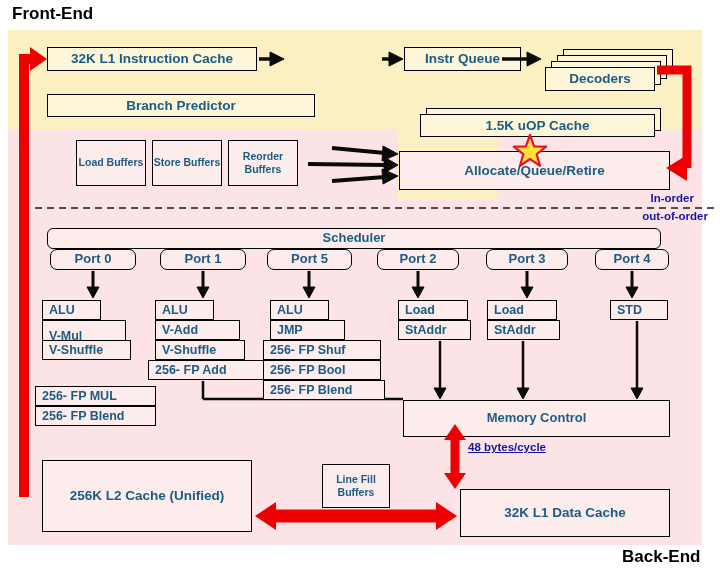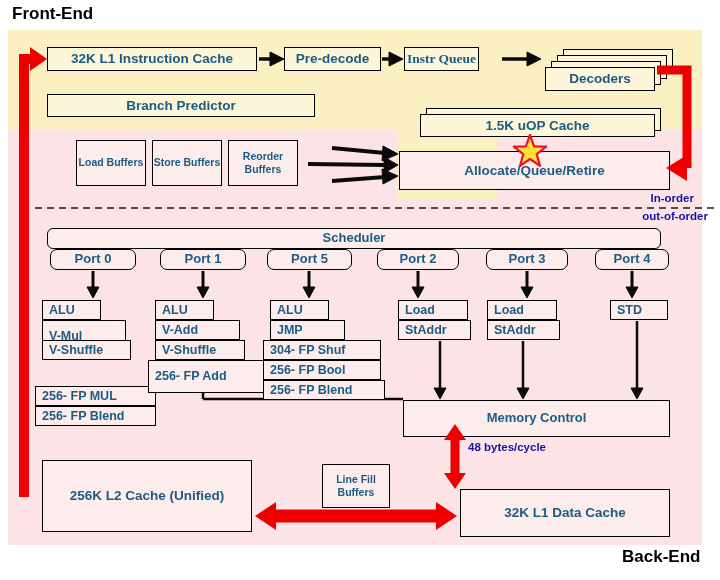--- a/index.html
+++ b/index.html
@@ -37,24 +37,21 @@
     <g stroke="#0a0a0a" stroke-width="2.5">
       <line x1="203" y1="399" x2="403" y2="399"></line>
       <line x1="203" y1="381" x2="203" y2="399"></line>
       <line x1="309" y1="381" x2="309" y2="399"></line>
     </g>
   </svg>
 
   <div class="box ybox" style="left:47px;top:47px;width:210px;height:24px;">
       <span>32K L1 Instruction Cache</span>
     </div>
-  <div class="box ybox" style="left:284px;top:47px;width:97px;height:24px;">
-      <span>Pre-decode</span>
-    </div>
-  <div class="box ybox" style="left:404px;top:47px;width:75px;height:24px;font-family:Liberation Serif, serif;">
+  <div class="box ybox" style="left:404px;top:47px;width:117px;height:24px;">
       <span>Instr Queue</span>
     </div>
 
   <div class="box ybox" style="left:563px;top:49px;width:110px;height:24px;"></div>
   <div class="box ybox" style="left:557px;top:55px;width:110px;height:24px;"></div>
   <div class="box ybox" style="left:551px;top:61px;width:110px;height:24px;"></div>
   <div class="box ybox" style="left:545px;top:67px;width:110px;height:24px;">
       <span>Decoders</span>
     </div>
 
@@ -122,32 +119,32 @@
 
   <div class="box pbox eu" style="left:155px;top:300px;width:59px;height:20px;">
       <span>ALU</span>
     </div>
   <div class="box pbox eu" style="left:155px;top:320px;width:85px;height:20px;">
       <span>V-Add</span>
     </div>
   <div class="box pbox eu" style="left:155px;top:340px;width:90px;height:20px;">
       <span>V-Shuffle</span>
     </div>
-  <div class="box pbox eu" style="left:148px;top:360px;width:121px;height:33px;">
+  <div class="box pbox eu" style="left:148px;top:360px;width:121px;height:20px;">
       <span>256- FP Add</span>
     </div>
 
   <div class="box pbox eu" style="left:270px;top:300px;width:59px;height:20px;">
       <span>ALU</span>
     </div>
   <div class="box pbox eu" style="left:270px;top:320px;width:75px;height:20px;">
       <span>JMP</span>
     </div>
   <div class="box pbox eu" style="left:263px;top:340px;width:118px;height:20px;">
-      <span>304- FP Shuf</span>
+      <span>256- FP Shuf</span>
     </div>
   <div class="box pbox eu" style="left:263px;top:360px;width:118px;height:20px;">
       <span>256- FP Bool</span>
     </div>
   <div class="box pbox eu" style="left:263px;top:380px;width:122px;height:20px;">
       <span>256- FP Blend</span>
     </div>
 
   <div class="box pbox eu" style="left:398px;top:300px;width:70px;height:20px;">
       <span>Load</span>
@@ -248,15 +245,15 @@
       <polygon points="457,516 436,502 436,530" stroke="none"></polygon>
     </g>
 
     <polygon points="530,135 534.1,146.3 546.2,146.7 536.7,154.2 540,165.8 530,159 520,165.8 523.3,154.2 513.8,146.7 525.9,146.3" fill="#ffe135" stroke="#e8112d" stroke-width="2.2" stroke-linejoin="round"></polygon>
   </svg>
 
   <div class="lbl" style="left:12px;top:4px;">Front-End</div>
   <div class="lbl" style="left:598px;top:547px;margin-left:24px;">Back-End</div>
   <div class="note" style="left:636px;top:192px;width:58px;text-align:right;">In-order</div>
   <div class="note" style="left:628px;top:210px;width:80px;text-align:right;">out-of-order</div>
-  <div class="note" style="left:468px;top:441px;">48 bytes/cycle</div>
+  <div class="note" style="left:468px;top:441px;text-decoration:underline;">48 bytes/cycle</div>
 
 </div>
 
 </body></html>

